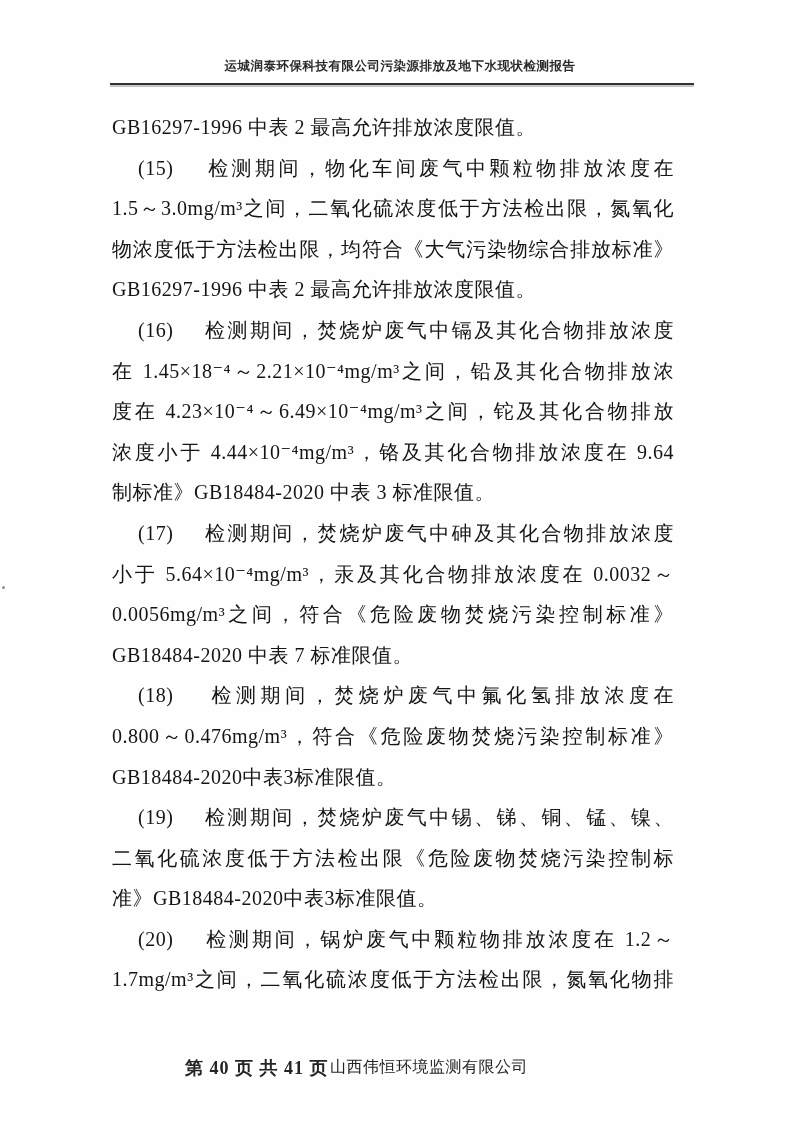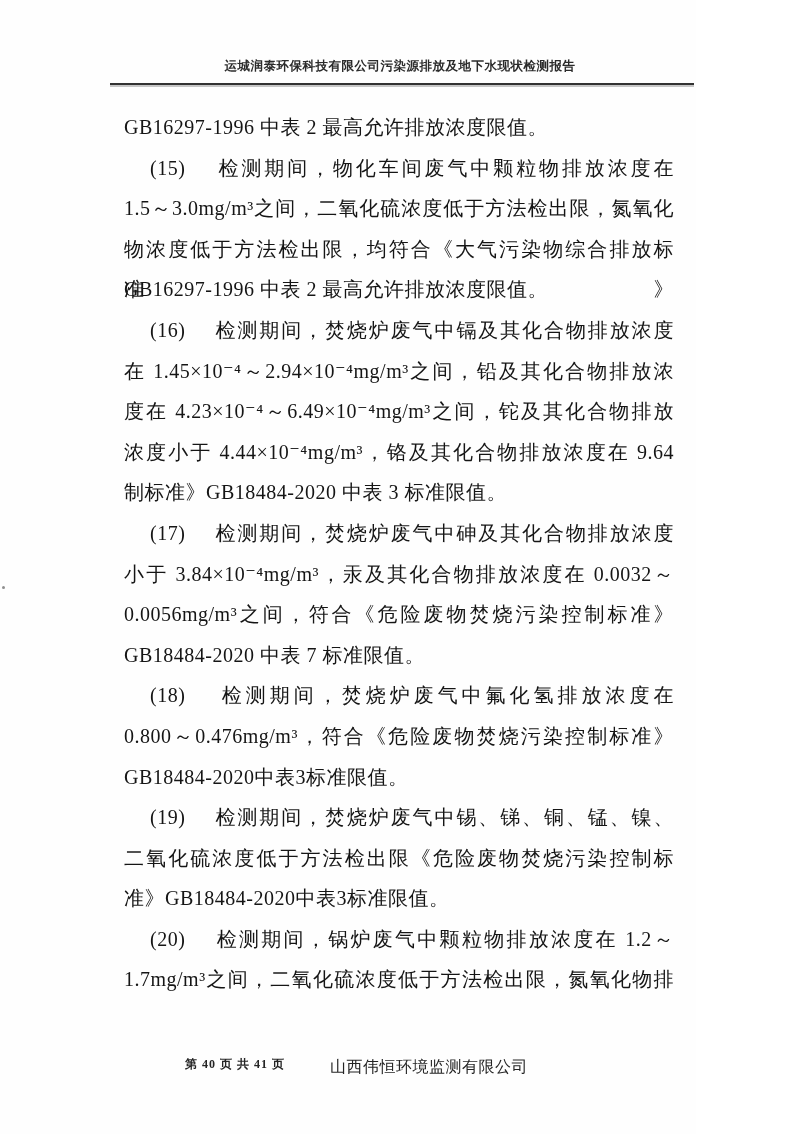--- a/index.html
+++ b/index.html
@@ -40,35 +40,34 @@
     left: 112px;
     top: 107px;
     width: 562px;
     color: #151515;
   }
   .line {
     height: 40.6px;
     line-height: 40.6px;
     font-size: 20px;
     letter-spacing: 0.5px;
-    margin-left: 12px;
   }
   .line.just {
     text-align: justify;
     text-align-last: justify;
   }
   .line.ind {
     padding-left: 26px;
     box-sizing: border-box;
   }
   .footer-page-number {
     position: absolute;
     left: 185px;
     top: 1056px;
-    font-size: 12px;
+    font-size: 18px;
     font-weight: bold;
     color: #242424;
     letter-spacing: 1px;
   }
   .footer-company {
     position: absolute;
     left: 330px;
     top: 1057px;
     font-size: 16px;
     color: #242424;
@@ -93,26 +92,26 @@
 
   <div class="header-rule"></div>
 
   <div class="document-body">
       <div class="line">GB16297-1996 中表 2 最高允许排放浓度限值。</div>
       <div class="line just ind">(15)　 检测期间，物化车间废气中颗粒物排放浓度在</div>
       <div class="line just">1.5～3.0mg/m³之间，二氧化硫浓度低于方法检出限，氮氧化</div>
       <div class="line just">物浓度低于方法检出限，均符合《大气污染物综合排放标准》</div>
       <div class="line">GB16297-1996 中表 2 最高允许排放浓度限值。</div>
       <div class="line just ind">(16)　 检测期间，焚烧炉废气中镉及其化合物排放浓度</div>
-      <div class="line just">在 1.45×10⁻⁴～2.94×10⁻⁴mg/m³之间，铅及其化合物排放浓</div>
+      <div class="line just">在 1.45×18⁻⁴～2.21×10⁻⁴mg/m³之间，铅及其化合物排放浓</div>
       <div class="line just">度在 4.23×10⁻⁴～6.49×10⁻⁴mg/m³之间，铊及其化合物排放</div>
       <div class="line just">浓度小于 4.44×10⁻⁴mg/m³，铬及其化合物排放浓度在 9.64</div>
       <div class="line">制标准》GB18484-2020 中表 3 标准限值。</div>
       <div class="line just ind">(17)　 检测期间，焚烧炉废气中砷及其化合物排放浓度</div>
-      <div class="line just">小于 3.84×10⁻⁴mg/m³，汞及其化合物排放浓度在 0.0032～</div>
+      <div class="line just">小于 5.64×10⁻⁴mg/m³，汞及其化合物排放浓度在 0.0032～</div>
       <div class="line just">0.0056mg/m³之间，符合《危险废物焚烧污染控制标准》</div>
       <div class="line">GB18484-2020 中表 7 标准限值。</div>
       <div class="line just ind">(18)　 检测期间，焚烧炉废气中氟化氢排放浓度在</div>
       <div class="line just">0.800～0.476mg/m³，符合《危险废物焚烧污染控制标准》</div>
       <div class="line">GB18484-2020中表3标准限值。</div>
       <div class="line just ind">(19)　 检测期间，焚烧炉废气中锡、锑、铜、锰、镍、</div>
       <div class="line just">二氧化硫浓度低于方法检出限《危险废物焚烧污染控制标</div>
       <div class="line">准》GB18484-2020中表3标准限值。</div>
       <div class="line just ind">(20)　 检测期间，锅炉废气中颗粒物排放浓度在 1.2～</div>
       <div class="line just">1.7mg/m³之间，二氧化硫浓度低于方法检出限，氮氧化物排</div>

